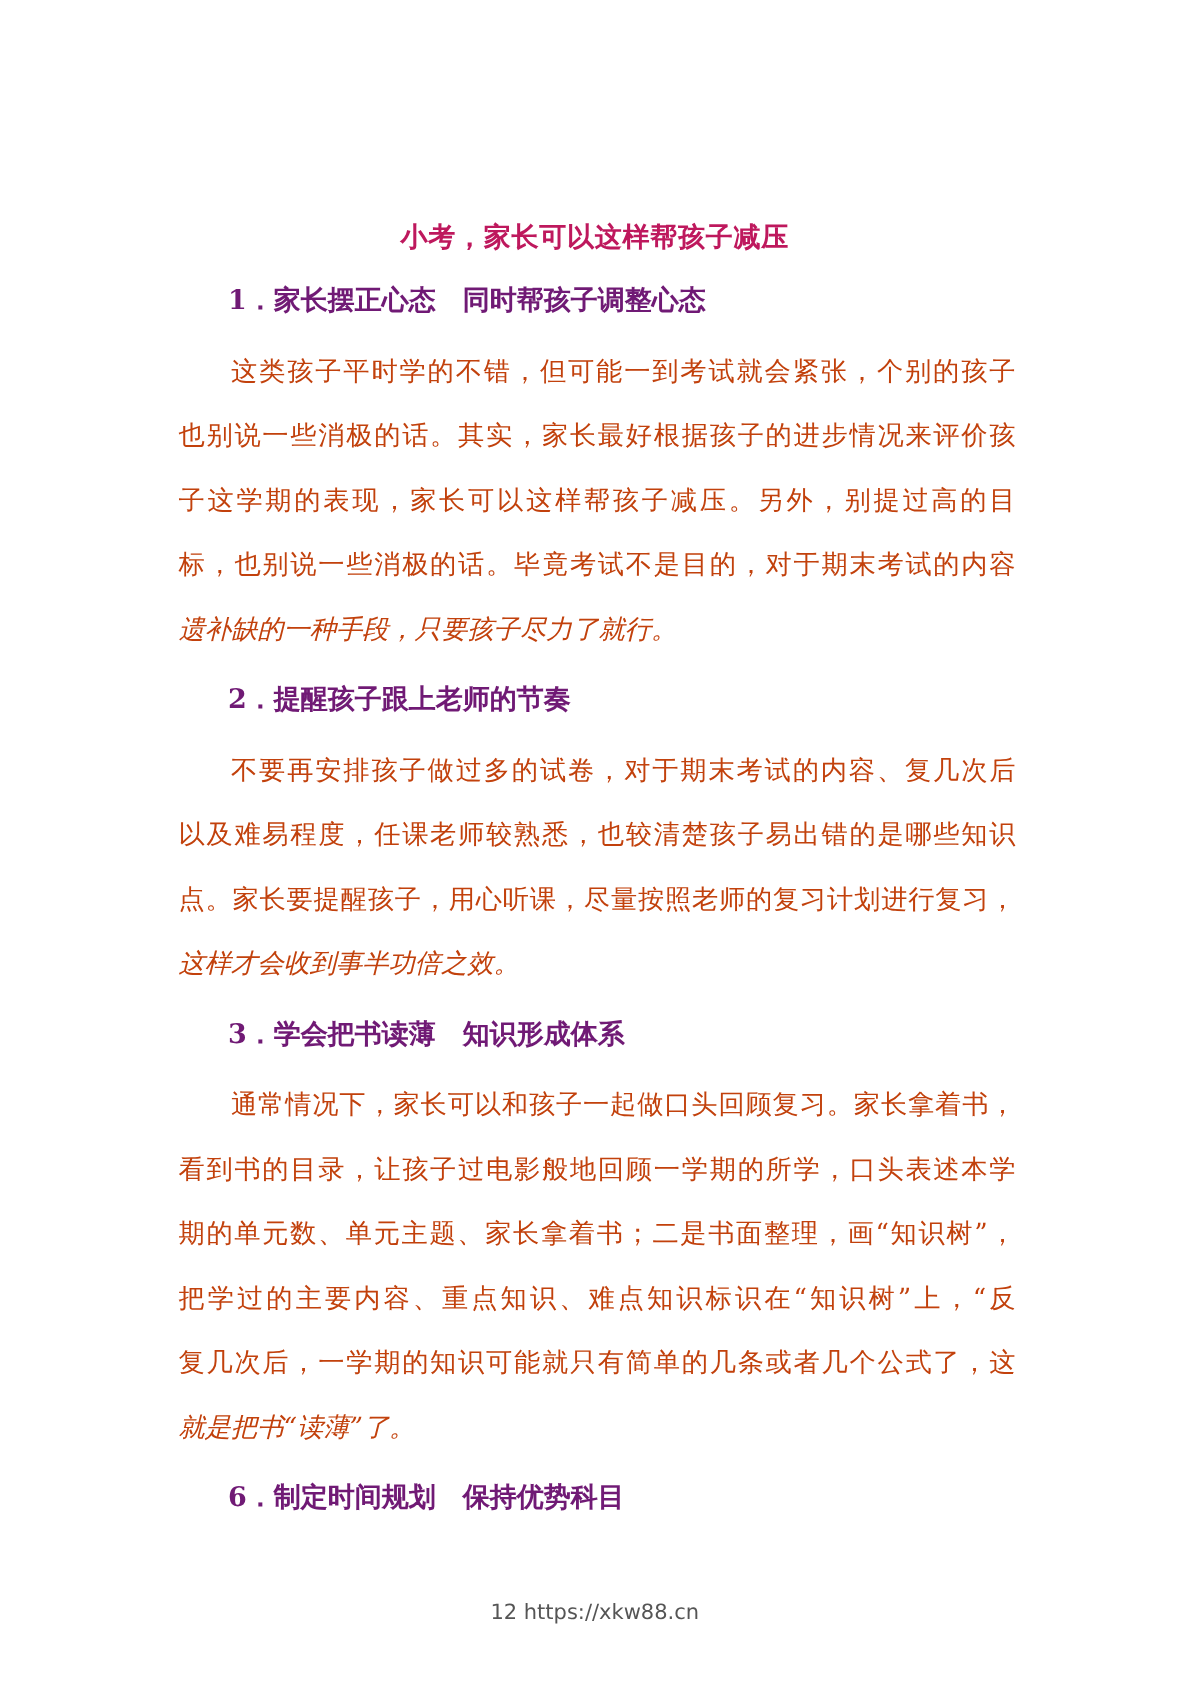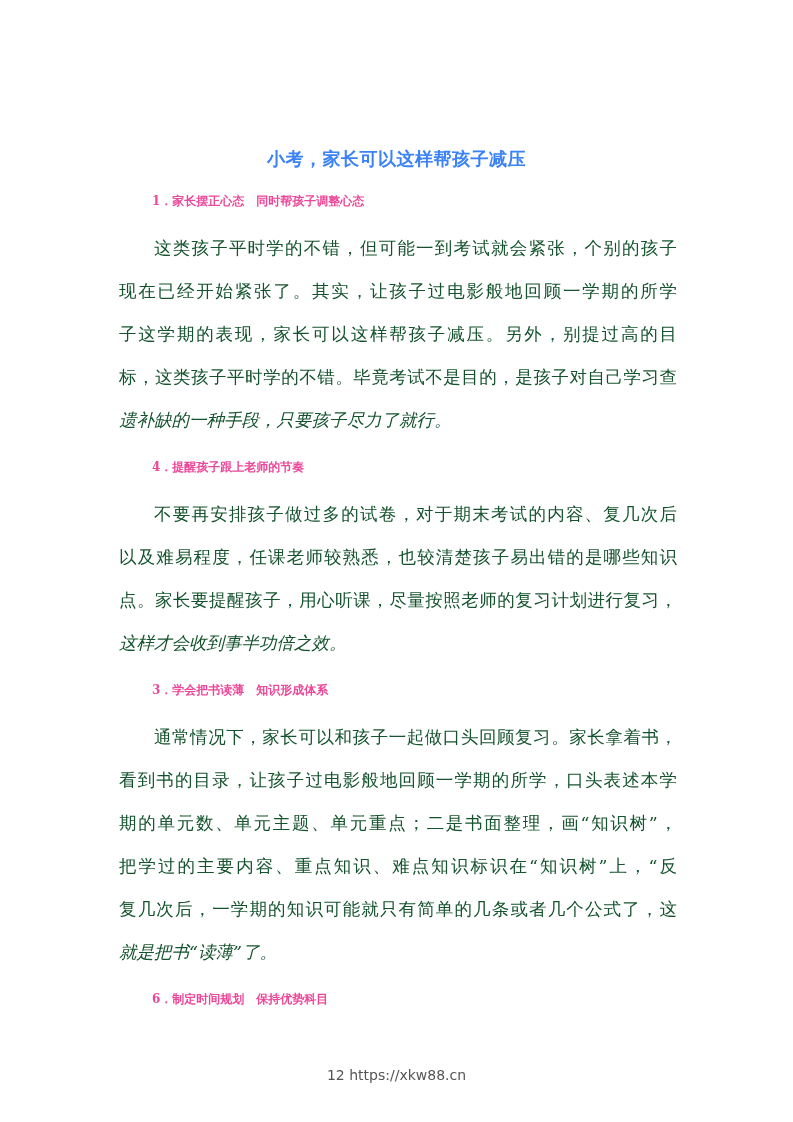--- a/index.html
+++ b/index.html
@@ -22,44 +22,44 @@
       height: 1122px;
     }
     .title {
       position: absolute;
       top: 145px;
       left: 0;
       width: 793px;
       text-align: center;
       font-size: 18px;
       font-weight: bold;
-      color: #3b82f6;
+      color: #be185d;
       letter-spacing: 0.5px;
       line-height: 28px;
     }
     .content {
       position: absolute;
       left: 119px;
       top: 184px;
       width: 558px;
     }
     .heading {
-      font-size: 12px;
+      font-size: 18px;
       font-weight: bold;
-      color: #ec4899;
+      color: #701a75;
       line-height: 34px;
       height: 34px;
       padding-left: 33px;
       white-space: pre;
       margin-bottom: 9px;
     }
     .para {
       font-size: 17.5px;
       line-height: 43px;
-      color: #14532d;
+      color: #c2410c;
       text-indent: 35px;
       text-align: justify;
       margin: 0 0 8px 0;
     }
     .para .line {
       display: block;
       white-space: nowrap;
       text-align: justify;
       text-align-last: justify;
       text-indent: 0;
@@ -82,43 +82,43 @@
 
 <div class="page">
   <div class="title">小考，家长可以这样帮孩子减压</div>
 
   <div class="content">
 
     <div class="section">
       <div class="heading">1．家长摆正心态　同时帮孩子调整心态</div>
       <div class="para">
         <span class="line first">这类孩子平时学的不错，但可能一到考试就会紧张，个别的孩子</span>
-        <span class="line">现在已经开始紧张了。其实，让孩子过电影般地回顾一学期的所学</span>
+        <span class="line">也别说一些消极的话。其实，家长最好根据孩子的进步情况来评价孩</span>
         <span class="line">子这学期的表现，家长可以这样帮孩子减压。另外，别提过高的目</span>
-        <span class="line">标，这类孩子平时学的不错。毕竟考试不是目的，是孩子对自己学习查</span>
+        <span class="line">标，也别说一些消极的话。毕竟考试不是目的，对于期末考试的内容</span>
         <span class="line last">遗补缺的一种手段，只要孩子尽力了就行。</span>
       </div>
     </div>
 
     <div class="section">
-      <div class="heading">4．提醒孩子跟上老师的节奏</div>
+      <div class="heading">2．提醒孩子跟上老师的节奏</div>
       <div class="para">
         <span class="line first">不要再安排孩子做过多的试卷，对于期末考试的内容、复几次后</span>
         <span class="line">以及难易程度，任课老师较熟悉，也较清楚孩子易出错的是哪些知识</span>
         <span class="line">点。家长要提醒孩子，用心听课，尽量按照老师的复习计划进行复习，</span>
         <span class="line last">这样才会收到事半功倍之效。</span>
       </div>
     </div>
 
     <div class="section">
       <div class="heading">3．学会把书读薄　知识形成体系</div>
       <div class="para">
         <span class="line first">通常情况下，家长可以和孩子一起做口头回顾复习。家长拿着书，</span>
         <span class="line">看到书的目录，让孩子过电影般地回顾一学期的所学，口头表述本学</span>
-        <span class="line">期的单元数、单元主题、单元重点；二是书面整理，画“知识树”，</span>
+        <span class="line">期的单元数、单元主题、家长拿着书；二是书面整理，画“知识树”，</span>
         <span class="line">把学过的主要内容、重点知识、难点知识标识在“知识树”上，“反</span>
         <span class="line">复几次后，一学期的知识可能就只有简单的几条或者几个公式了，这</span>
         <span class="line last">就是把书“读薄”了。</span>
       </div>
     </div>
 
     <div class="section">
       <div class="heading">6．制定时间规划　保持优势科目</div>
     </div>
 

